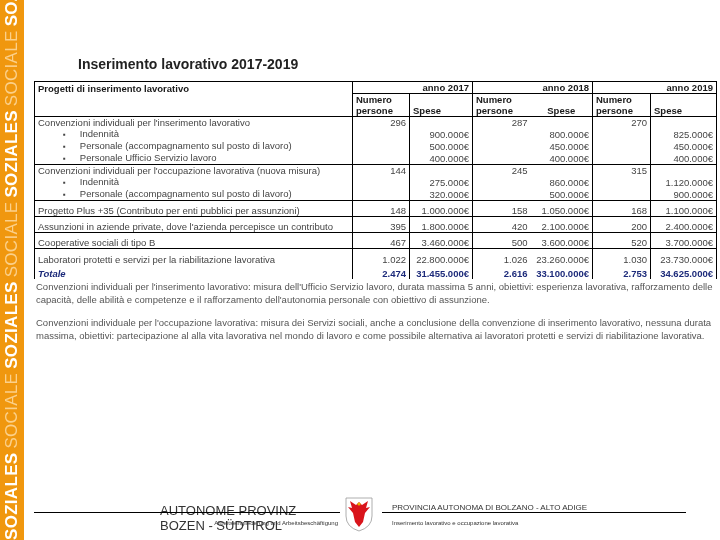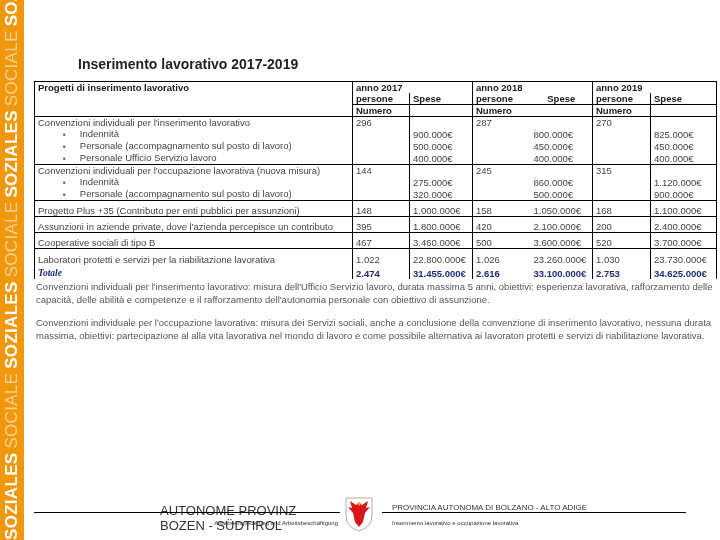--- a/index.html
+++ b/index.html
@@ -9,26 +9,26 @@
   .sidebar-text span { display:inline-block; margin-right:4px; }
   .sidebar-text .b { font-weight:bold; color:#fff; }
   .sidebar-text .l { color:#fbd08a; }
   .title { position:absolute; left:35px; top:56px; font-size:14px; font-weight:bold; color:#222;padding-left:43px; }
   table.main { position:absolute; left:34px; top:81px; width:682px; border-collapse:collapse; font-size:9.5px; table-layout:fixed; }
   table.main td { padding:0 3px; height:11px; line-height:11px; vertical-align:bottom; white-space:nowrap; overflow:hidden; color:#444; }
   .bt { border-top:1px solid #000; }
   .bl { border-left:1px solid #000; }
   .br { border-right:1px solid #000; }
   .hdr { font-weight:bold; color:#1a1a1a !important; }
-  .num { text-align:left; }
+  .num { text-align:right; }
   .ctr { text-align:center; }
   .bullet { padding-left:28px !important; }
   .bullet::before { content:"\25AA"; margin-right:14px; font-size:8px; }
   .total td { color:#1c2a7a !important; font-weight:bold; }
-  .total .lbl { font-style:italic;font-family:Liberation Serif, serif; }
+  .total .lbl { font-style:italic; }
   .note { position:absolute; left:36px; width:680px; font-size:9.5px; line-height:13px; color:#555; }
   .footer-line { position:absolute; top:512px; height:1px; background:#000; }
   .footer-de { position:absolute; left:160px; top:503px; width:178px; text-align:left; font-size:13px; color:#333; }
   .footer-it { position:absolute; left:392px; top:503px; font-size:8px; color:#333; }
   .footer-de-sub { position:absolute; left:160px; top:520px; width:178px; text-align:right; font-size:6px; color:#333; }
   .footer-it-sub { position:absolute; left:392px; top:520px; font-size:6px; color:#333; }
   .crest { position:absolute; left:344px; top:496px; width:30px; height:36px; }
 </style>
 </head>
 <body>
@@ -53,35 +53,35 @@
   </colgroup>
   <tbody>
       <tr>
     <td class="bt bl br hdr">Progetti di inserimento lavorativo</td>
     <td colspan="2" class="bt br hdr num">anno 2017</td>
     <td colspan="2" class="bt br hdr num">anno 2018</td>
     <td colspan="2" class="bt br hdr num">anno 2019</td>
   </tr>
   <tr>
     <td class="bl br"></td>
+    <td class="bt br hdr">Numero</td>
+    <td class="bt br"></td>
+    <td class="bt hdr">Numero</td>
+    <td class="bt br"></td>
+    <td class="bt br hdr">Numero</td>
+    <td class="bt br"></td>
+  </tr>
+  <tr>
+    <td class="bl br"></td>
     <td class="br hdr">persone</td>
     <td class="br hdr">Spese</td>
     <td class="hdr">persone</td>
     <td class="br hdr ctr">Spese</td>
     <td class="br hdr">persone</td>
     <td class="br hdr">Spese</td>
-  </tr>
-  <tr>
-    <td class="bl br"></td>
-    <td class="bt br hdr">Numero</td>
-    <td class="bt br"></td>
-    <td class="bt hdr">Numero</td>
-    <td class="bt br"></td>
-    <td class="bt br hdr">Numero</td>
-    <td class="bt br"></td>
   </tr>
 
   <tr>
     <td class="bt bl br">Convenzioni individuali per l'inserimento lavorativo</td>
     <td class="bt br num">296</td>
     <td class="bt br"></td>
     <td class="bt num">287</td>
     <td class="bt br"></td>
     <td class="bt br num">270</td>
     <td class="bt br"></td>

